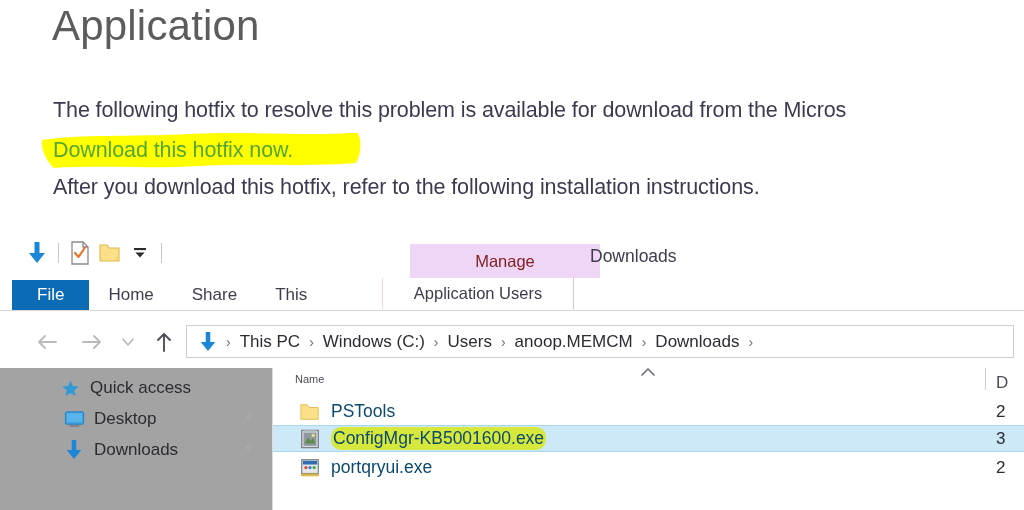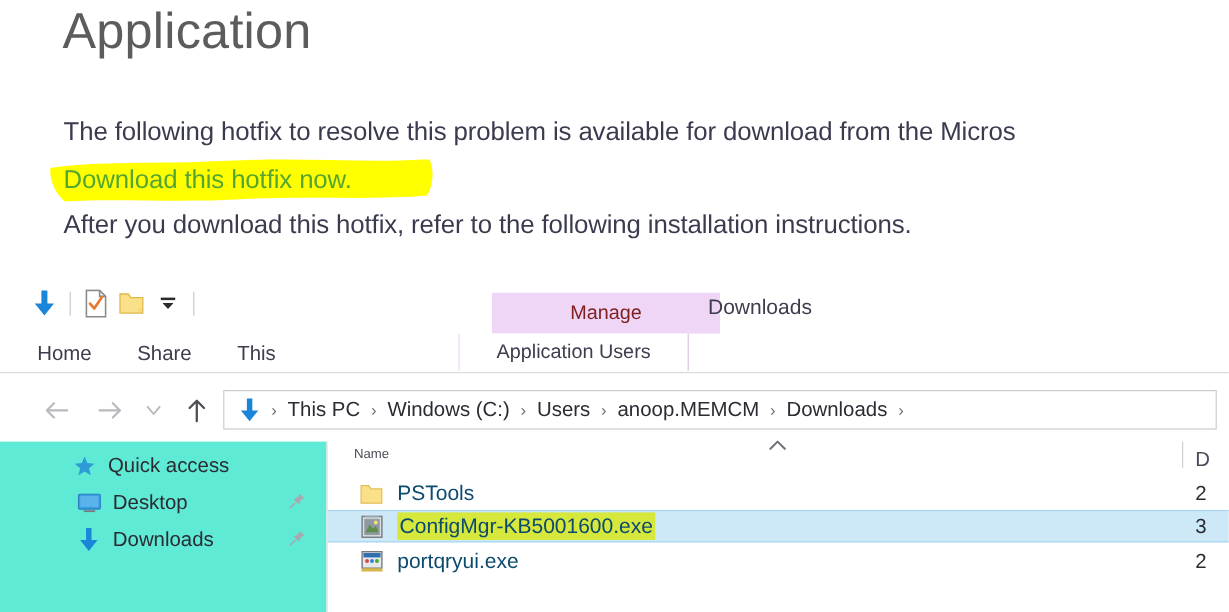--- a/index.html
+++ b/index.html
@@ -279,21 +279,21 @@
     background: #d0d0d0;
   }
 
   
   #nav-pane {
     position: absolute;
     left: 0;
     top: 140px;
     width: 272px;
     height: 142px;
-    background: #5eead4;
+    background: #a3a3a3;
   }
   #pane-divider {
     position: absolute;
     left: 272px;
     top: 140px;
     width: 1px;
     height: 142px;
     background: #dcdcdc;
   }
   .nav-item {
@@ -357,20 +357,21 @@
   .frow .fname {
     position: absolute;
     left: 58px;
     font-size: 17.5px;
     color: #0c4a6e;
     white-space: nowrap;
   }
   .fname.hl {
     background: #d6e83c;
     padding: 1px 2px;
+    border-radius: 10px;
   }
   .frow .fdate {
     position: absolute;
     left: 723px;
     font-size: 17px;
     color: #2b2b33;
     white-space: nowrap;
   }
   #row-0 { top: 0px; }
   #row-1 { top: 27px; }
@@ -428,20 +429,21 @@
   </div>
 
   <div id="context-group">
     <div id="context-title">Manage</div>
     <div id="context-tab">Application Users</div>
   </div>
 
   <div id="window-title">Downloads</div>
 
   <div id="ribbon-tabs">
+    <div class="rtab active-file">File</div>
     <div class="rtab">Home</div>
     <div class="rtab">Share</div>
     <div class="rtab">This</div>
   </div>
   <div id="ribbon-baseline"></div>
 
   <div id="addr-row">
 
     <div class="nav-btn" id="nav-back">
       <svg width="22" height="18" viewBox="0 0 22 18">

